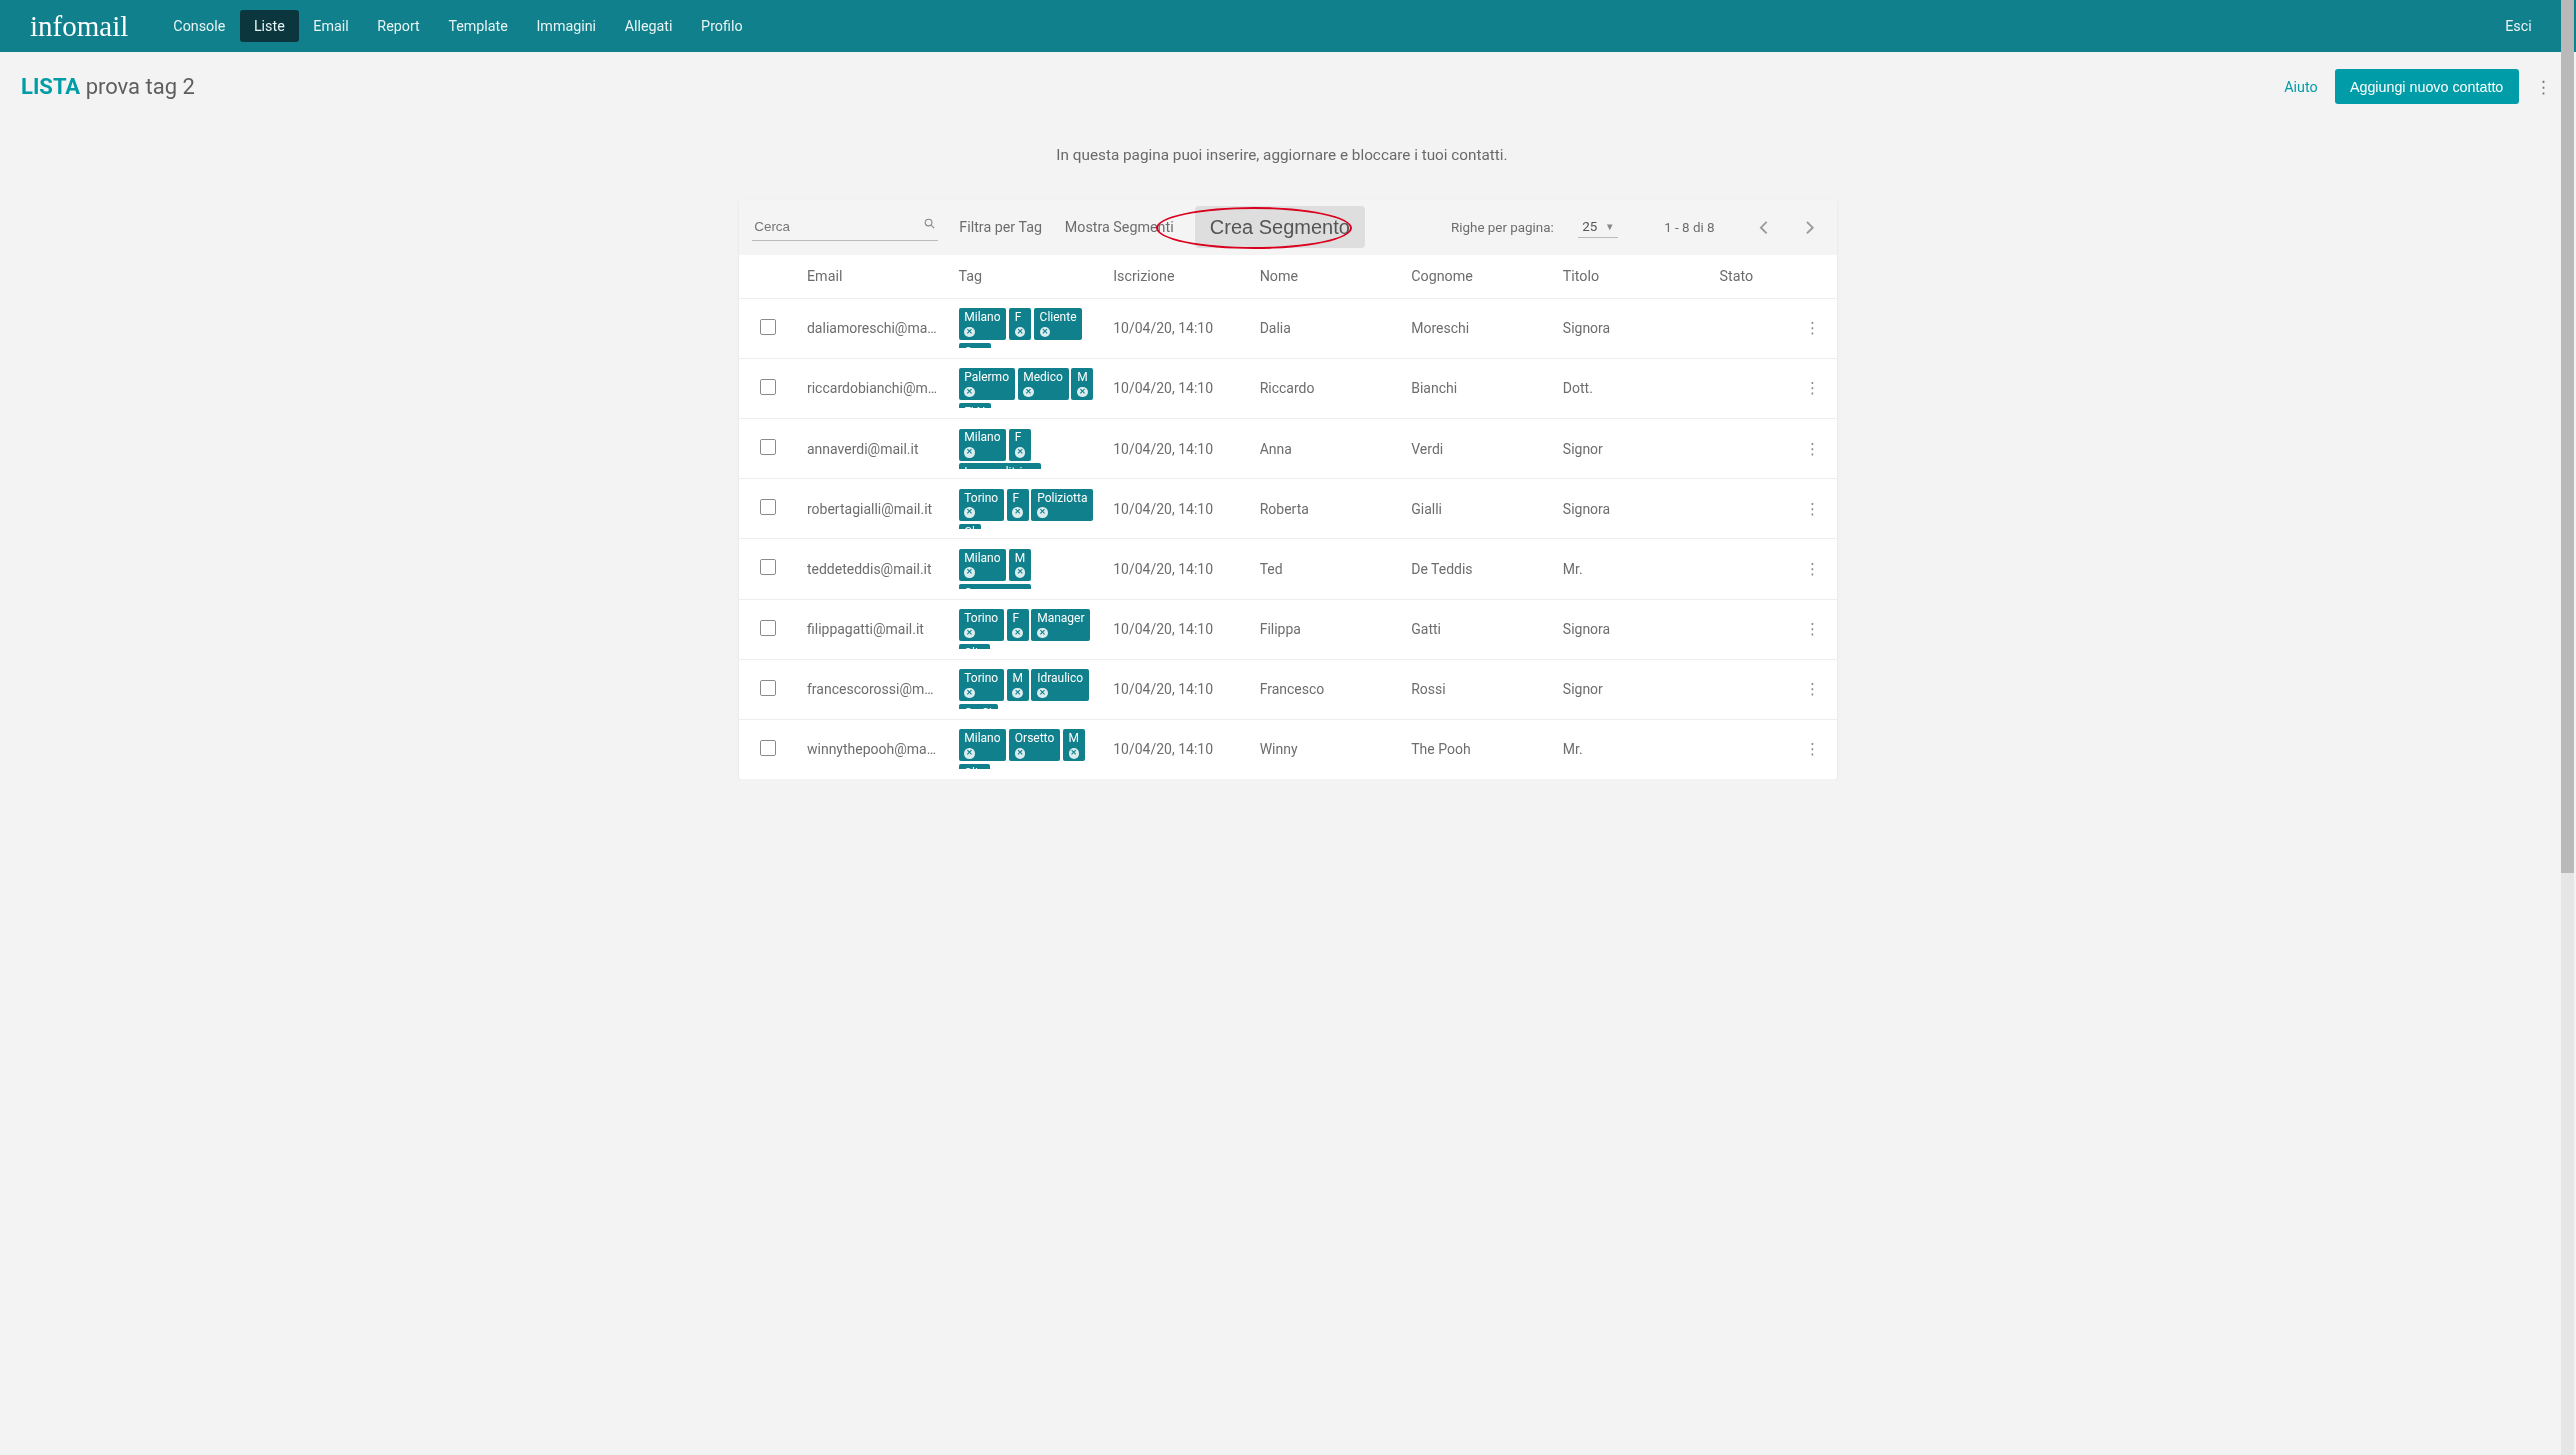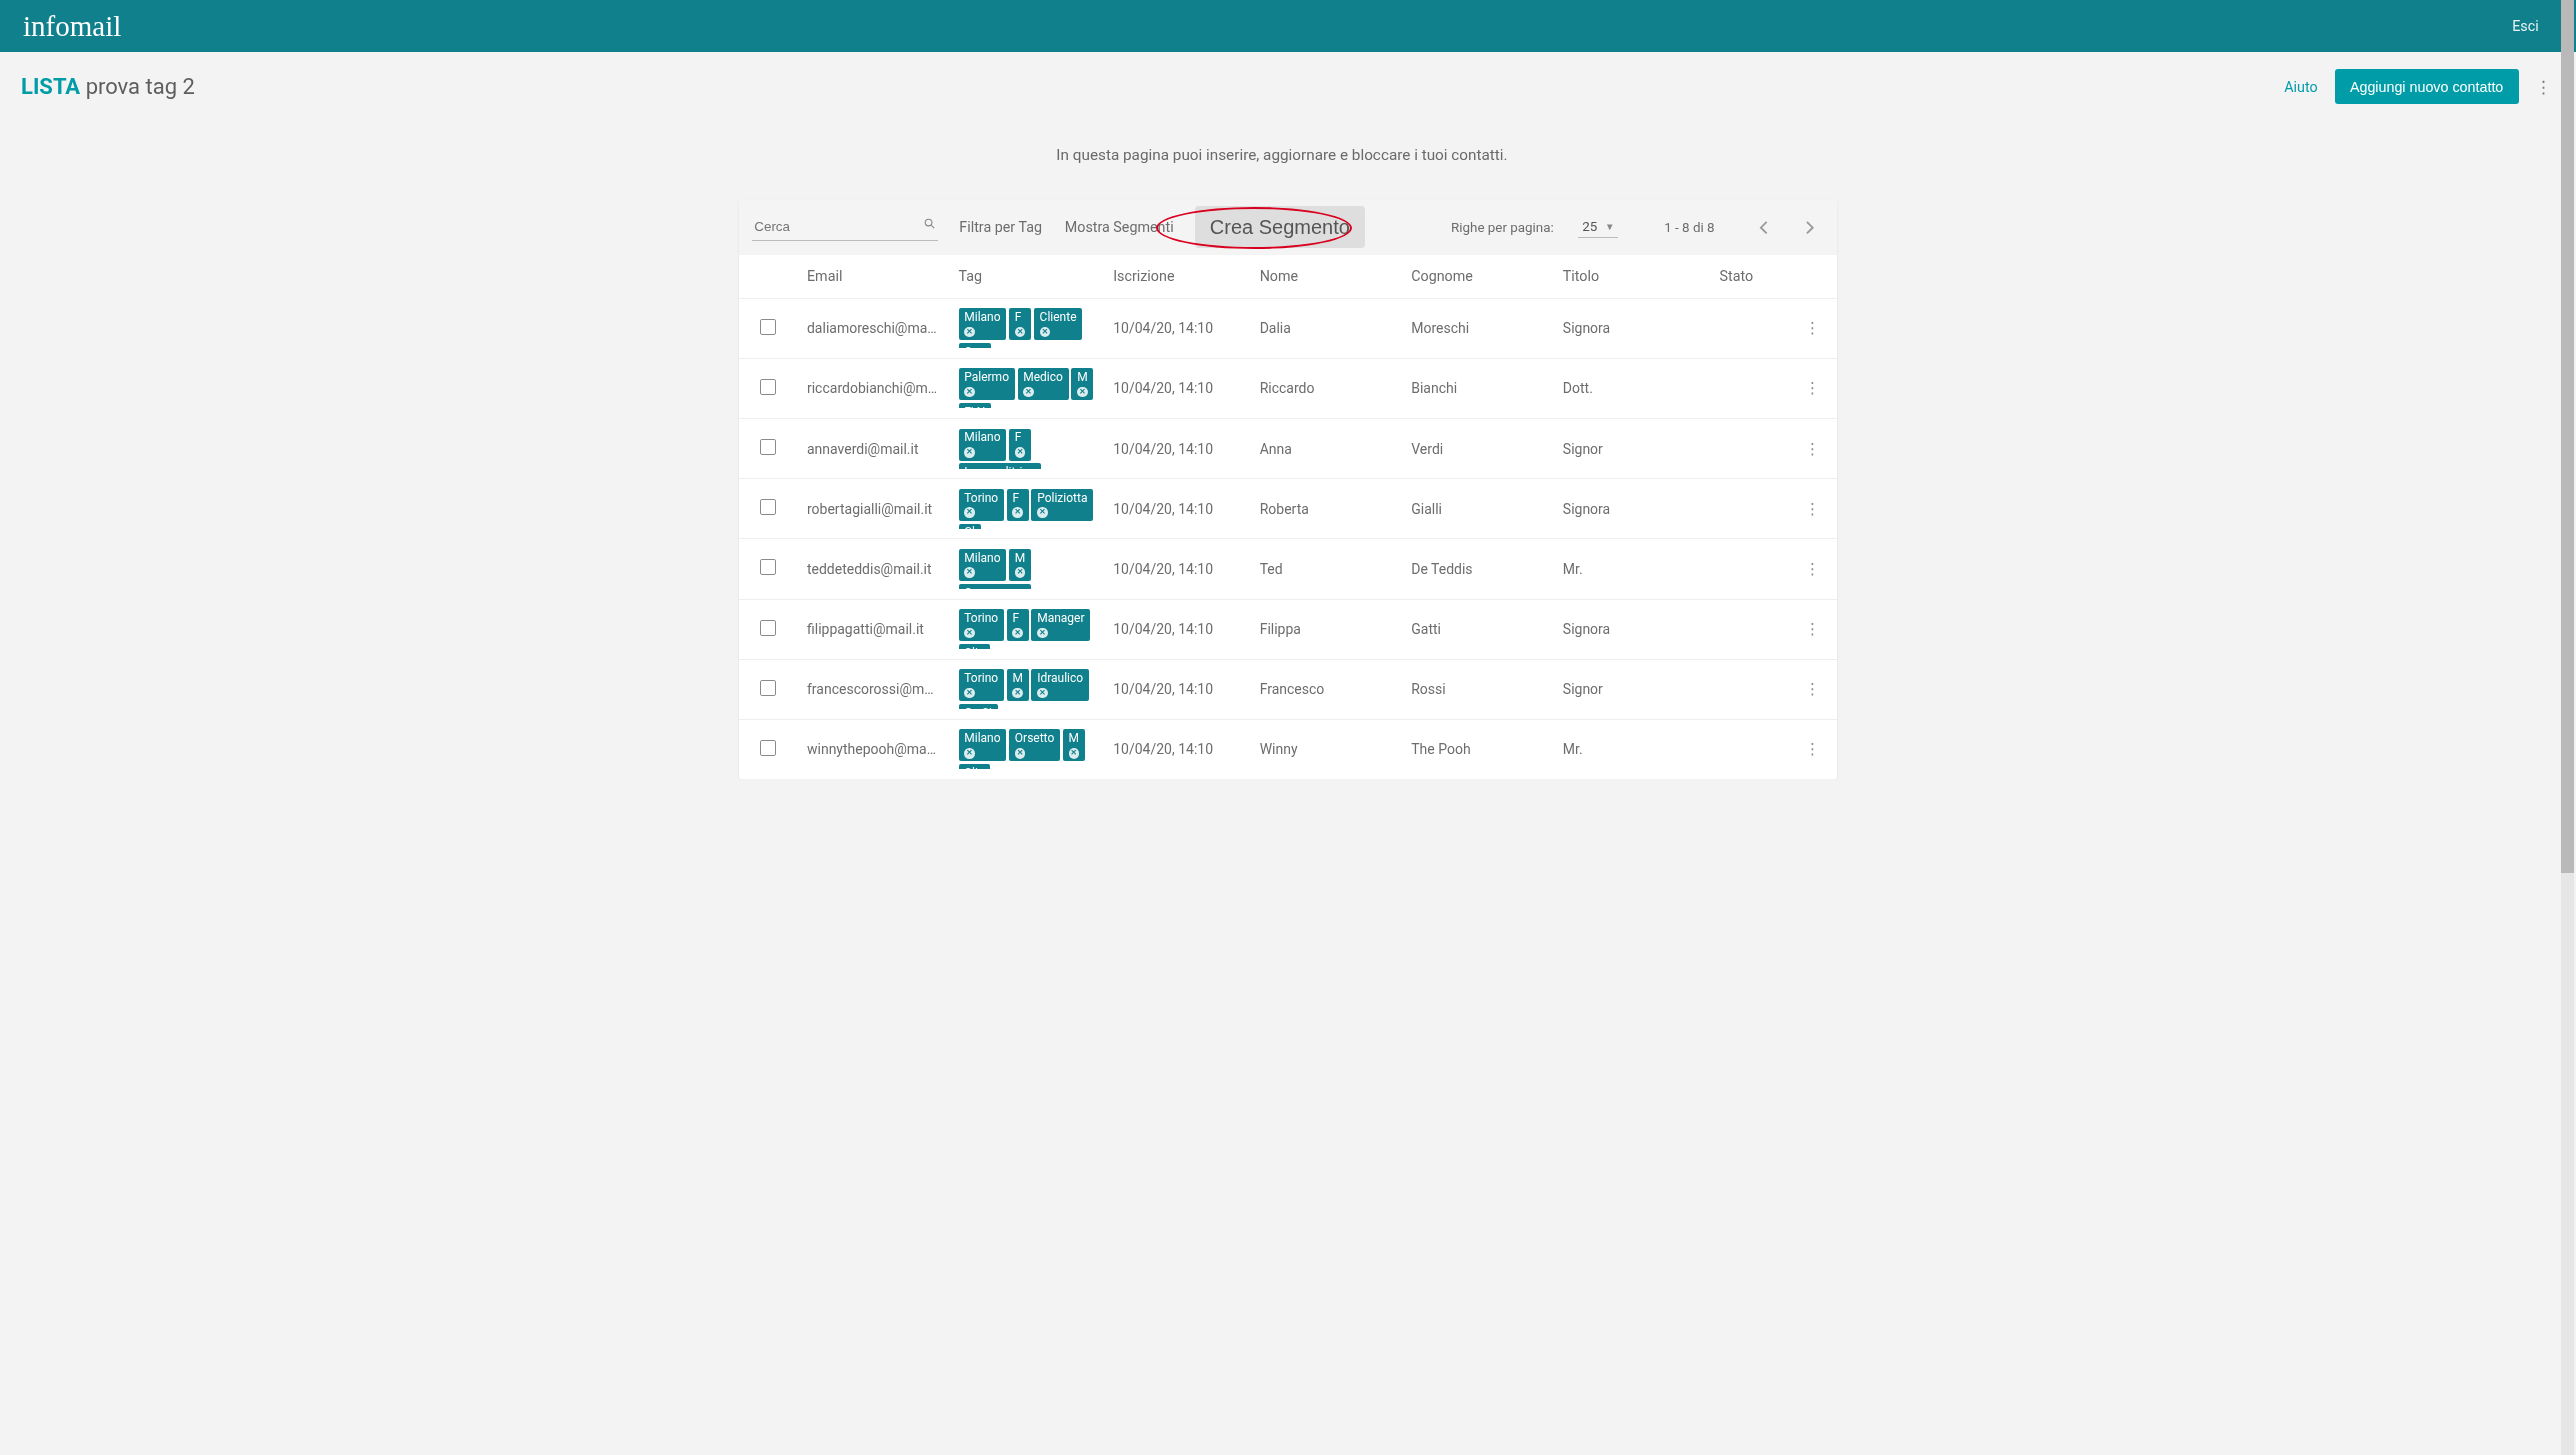--- a/index.html
+++ b/index.html
@@ -1,18 +1,18 @@
 <!DOCTYPE html>
 <html><head>
 <meta charset="utf-8">
 <style>
   * { box-sizing: border-box; margin: 0; padding: 0; }
   body { font-family: -apple-system, BlinkMacSystemFont, "Segoe UI", Roboto, Helvetica, Arial, sans-serif; background: #f3f3f3; color: #555; }
   
-  .navbar { background: #0f808c; height: 52px; display:flex; align-items:center; padding: 0 23px; gap:3.8px; }
+  .navbar { background: #0f808c; height: 52px; display:flex; align-items:center; padding: 0 30px; gap:3.8px; }
   .logo { font-family: "Brush Script MT", cursive; color:#fff; font-size:29px; margin-right: 27px; }
   .nav-item { color: #e8f3f4; font-size:14.3px; padding: 7.6px 14.3px; border-radius:2.9px; cursor:pointer; }
   .nav-item.active { background:#0b363e; }
   .nav-spacer { flex:1; }
   
   .page-header { display:flex; align-items:center; padding: 17px 21px 9.6px 21px; }
   .page-title-block { font-size:22px; color:#5e5e5e; font-weight:400; }
   .page-title-strong { color:#009da9; font-weight:700; }
   .header-spacer { flex:1; }
   .link-aiuto { color:#009da9; font-size:14.3px; margin-right:17px; cursor:pointer; }
@@ -62,20 +62,30 @@
   
   .vscroll { position:fixed; right:1.9px; top:0; bottom:0; width:13.4px; }
   .vscroll-track { background:#e6e6e6; width:13.4px; height:100%; position:relative; }
   .vscroll-thumb { background:#b9b9b9; width:13.4px; height:60%; position:absolute; top:0; }
 </style>
 </head>
 <body>
 
 <div class="navbar">
   <div class="logo">infomail</div>
+  <div id="nav-items" style="display: flex;">
+      <div class="nav-item">Console</div>
+      <div class="nav-item active">Liste</div>
+      <div class="nav-item">Email</div>
+      <div class="nav-item">Report</div>
+      <div class="nav-item">Template</div>
+      <div class="nav-item">Immagini</div>
+      <div class="nav-item">Allegati</div>
+      <div class="nav-item">Profilo</div>
+    </div>
   <div class="nav-spacer"></div>
   <div class="nav-item">Esci</div>
 </div>
 
 <div class="page-header">
   <div class="page-title-block">
     <span class="page-title-strong">LISTA</span>
     <span>prova tag 2</span>
   </div>
   <div class="header-spacer"></div>

